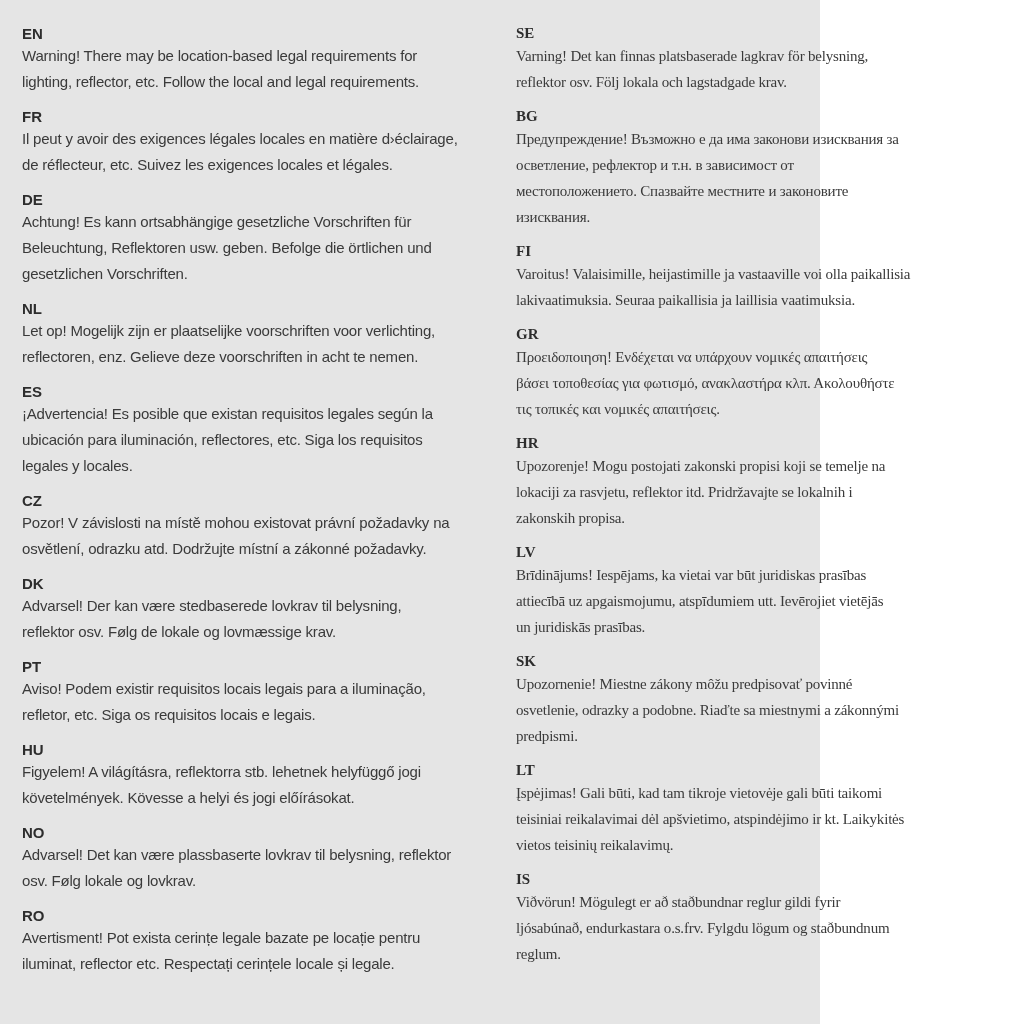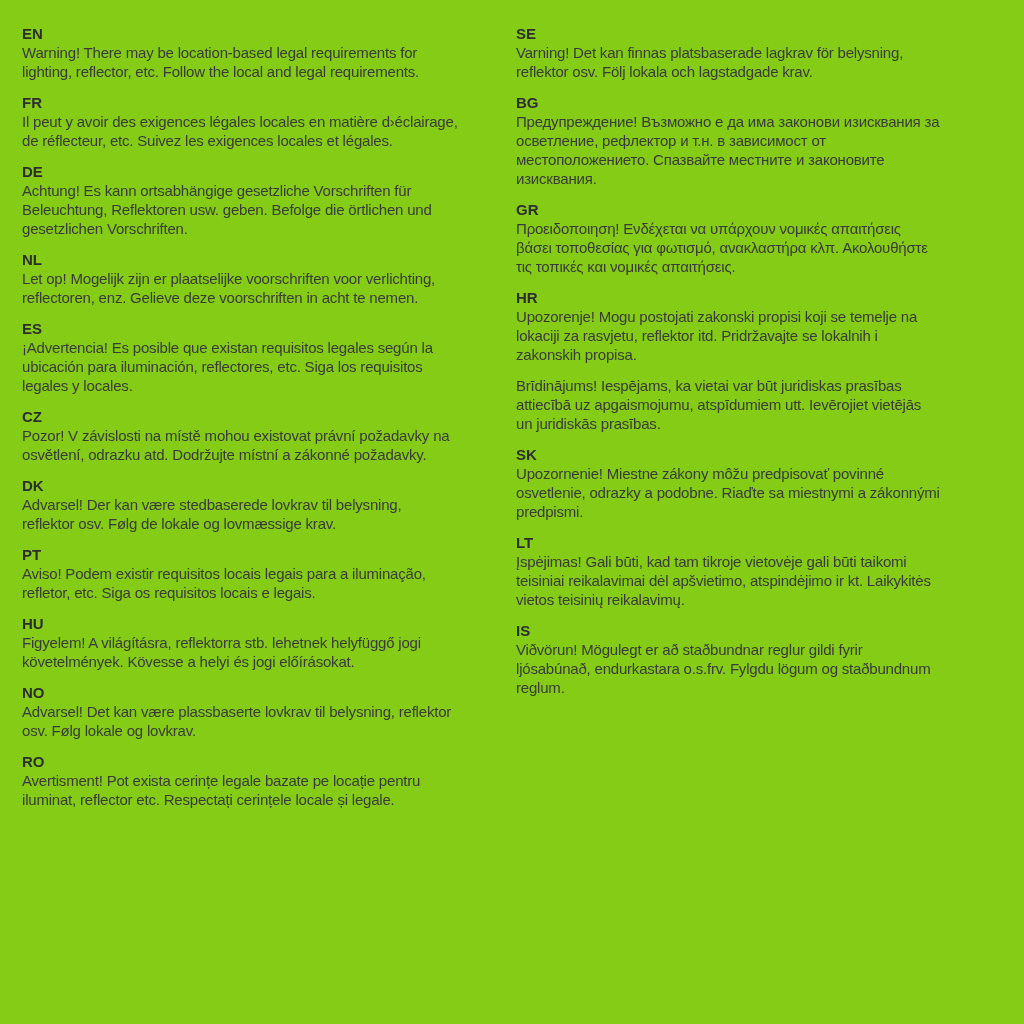--- a/index.html
+++ b/index.html
@@ -10,41 +10,41 @@
   }
   body {
     width: 1024px;
     height: 1024px;
     font-family: "Liberation Sans", sans-serif;
     color: #3a3a3a;
     overflow: hidden;
   }
   .page {
     position: relative;
-    width: 1024px;
+    width: 820px;
     height: 1024px;
-    background: #84cc16;
+    background: #e5e5e5;
   }
   .col {
     position: absolute;
     top: 24px;
   }
   #col-0 { left: 22px;  width: 500px; }
-  #col-1 { left: 516px; width: 502px; }
+  #col-1 { left: 516px; width: 502px; font-family: Liberation Serif, serif; }
   .section { margin: 0 0 12px 0; }
   .lang-code {
     font-size: 15px;
     line-height: 19px;
     font-weight: bold;
     color: #2d2d2d;
     letter-spacing: 0;
   }
   .warning-text {
     font-size: 15px;
-    line-height: 19px;
+    line-height: 26px;
     letter-spacing: -0.2px;
     white-space: pre-line;
     color: #3a3a3a;
   }
 </style>
 </head>
 <body>
 
 <div class="page">
   <div class="col" id="col-0">
@@ -113,32 +113,38 @@
 reflektor osv. Följ lokala och lagstadgade krav.</div>
       </div>
       <div class="section">
         <div class="lang-code">BG</div>
         <div class="warning-text">Предупреждение! Възможно е да има законови изисквания за
 осветление, рефлектор и т.н. в зависимост от
 местоположението. Спазвайте местните и законовите
 изисквания.</div>
       </div>
       <div class="section">
+        <div class="lang-code">FI</div>
+        <div class="warning-text">Varoitus! Valaisimille, heijastimille ja vastaaville voi olla paikallisia
+lakivaatimuksia. Seuraa paikallisia ja laillisia vaatimuksia.</div>
+      </div>
+      <div class="section">
         <div class="lang-code">GR</div>
         <div class="warning-text">Προειδοποιηση! Ενδέχεται να υπάρχουν νομικές απαιτήσεις
 βάσει τοποθεσίας για φωτισμό, ανακλαστήρα κλπ. Ακολουθήστε
 τις τοπικές και νομικές απαιτήσεις.</div>
       </div>
       <div class="section">
         <div class="lang-code">HR</div>
         <div class="warning-text">Upozorenje! Mogu postojati zakonski propisi koji se temelje na
 lokaciji za rasvjetu, reflektor itd. Pridržavajte se lokalnih i
 zakonskih propisa.</div>
       </div>
       <div class="section">
+        <div class="lang-code">LV</div>
         <div class="warning-text">Brīdinājums! Iespējams, ka vietai var būt juridiskas prasības
 attiecībā uz apgaismojumu, atspīdumiem utt. Ievērojiet vietējās
 un juridiskās prasības.</div>
       </div>
       <div class="section">
         <div class="lang-code">SK</div>
         <div class="warning-text">Upozornenie! Miestne zákony môžu predpisovať povinné
 osvetlenie, odrazky a podobne. Riaďte sa miestnymi a zákonnými
 predpismi.</div>
       </div>

